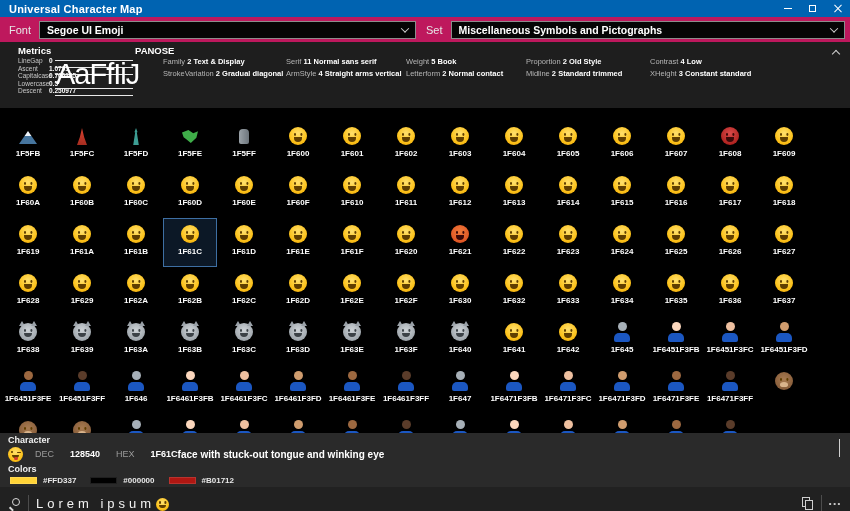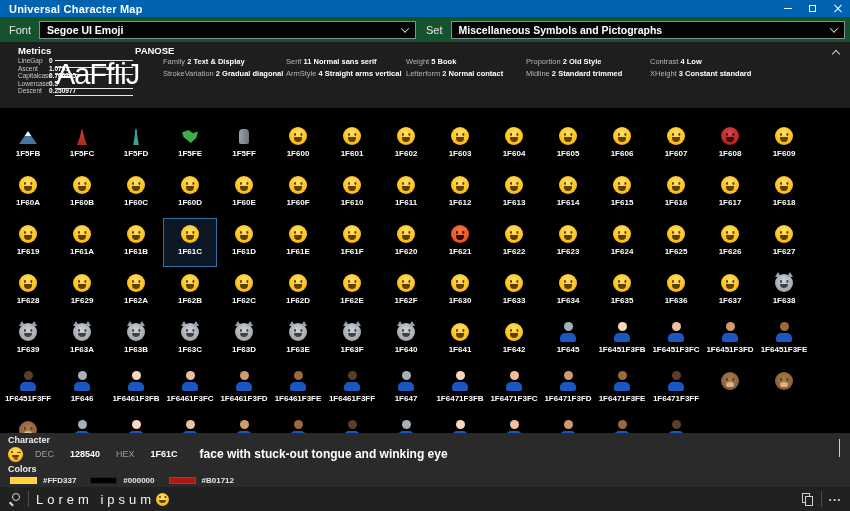--- a/index.html
+++ b/index.html
@@ -14,21 +14,21 @@
   .win-controls { margin-left:auto; display:flex; height:100%; }
   .win-btn { width:25px; height:100%; display:flex; align-items:center; justify-content:center; }
   .min-glyph { width:8px; height:1px; background:#fff; display:block; }
   .max-glyph { width:7px; height:7px; border:1px solid #fff; display:block; }
   .close-glyph { position:relative; width:8px; height:8px; display:block; }
   .close-glyph::before,.close-glyph::after { content:""; position:absolute; left:-1px; top:3.5px;
       width:10px; height:1px; background:#fff; }
   .close-glyph::before { transform:rotate(45deg); } .close-glyph::after { transform:rotate(-45deg); }
 
   
-  .toolbar { position:absolute; top:17px; left:0; right:0; height:25px; background:#14532d;
+  .toolbar { position:absolute; top:17px; left:0; right:0; height:25px; background:#be185d;
              display:flex; align-items:center; }
   .tb-label { font-size:11px; color:#e6e6e6; }
   .tb-label.first { margin-left:9px; }
   .combo { height:18px; background:#050505; border:1px solid #8c8c8c; display:flex; align-items:center;
            color:#fff; font-weight:bold; font-size:10.5px; padding:0 7px; }
   .combo-font { margin-left:8px; width:377px; }
   .tb-label.set { margin-left:10px; }
   .combo-set { margin-left:8px; flex:1; margin-right:5px; }
   .chev { width:6px; height:6px; border-right:1.2px solid #d0d0d0; border-bottom:1.2px solid #d0d0d0; }
   .chev.down { transform:rotate(45deg) translate(-1px,-1px); }
@@ -114,29 +114,29 @@
   .cp-row { position:absolute; left:8px; top:13px; height:16px; display:flex; align-items:center; }
   .cp-glyph { position:relative; width:15px; height:15px; border-radius:50%;
       background:radial-gradient(circle at 50% 35%, #ffe06e, #fcc21b 60%, #efa607); }
   .cp-glyph .eye-l { position:absolute; left:3px; top:4px; width:2.4px; height:2.8px; border-radius:50%; background:#5f3e00; }
   .cp-glyph .eye-r { position:absolute; right:2.5px; top:5px; width:3.5px; height:1.4px; border-radius:2px; background:#5f3e00; }
   .cp-glyph .mouth { position:absolute; left:3.5px; top:8px; width:7px; height:3.4px; border-radius:0 0 6px 6px; background:#5f3e00; }
   .cp-glyph .tongue { position:absolute; left:6px; top:10.4px; width:4px; height:3.6px; border-radius:2px; background:#d33a2f; }
   .cp-lab { font-size:9px; color:#9b9b9b; }
   .cp-val { font-size:9px; font-weight:bold; color:#fff; margin-left:16px; }
   .sp12 { margin-left:12px; } .sp16 { margin-left:16px; }
-  .cp-desc { font-size:12px; font-weight:bold; color:#fff; margin-left:22px; }
+  .cp-desc { font-size:10px; font-weight:bold; color:#fff; margin-left:0; }
   .cp-colors-title { position:absolute; left:8px; top:31px; font-size:9px; font-weight:bold; color:#f0f0f0; }
   .swatches { position:absolute; left:10px; top:43px; display:flex; align-items:center; }
   .swatch { width:27px; height:7px; display:block; border:1px solid rgba(255,255,255,.12); }
   .swatch-label { font-size:8px; font-weight:bold; color:#e8e8e8; margin-left:6px; margin-right:14px; }
 
   
   .status-bar { position:absolute; top:487px; left:0; right:0; height:24px; background:#212121;
-                display:flex; align-items:center; }
+                display:flex; align-items:flex-end; }
   .search-icon { position:relative; width:13px; height:13px; margin-left:8px; flex:none; }
   .search-icon .lens { position:absolute; right:1px; top:0; width:8px; height:8px;
       border:1.6px solid #d9d9d9; border-radius:50%; }
   .search-icon .handle { position:absolute; left:1px; bottom:1px; width:5px; height:1.6px;
       background:#d9d9d9; transform:rotate(45deg); }
   .sb-divider { width:1px; height:16px; background:#4c4c4c; margin:0 7px; flex:none; }
   .sb-text { font-size:13px; color:#f2f2f2; letter-spacing:4px; white-space:nowrap; }
   .sb-face { position:relative; width:13px; height:13px; border-radius:50%; margin-left:1px; flex:none;
       background:radial-gradient(circle at 50% 35%, #ffe06e, #fcc21b 60%, #efa607); }
   .sb-face::before { content:""; position:absolute; left:2.6px; top:3.4px; width:2px; height:2.2px;
@@ -595,20 +595,26 @@
         <div class="cell">
        <div class="g k-face">
               <i class="disc"></i>
           </div>
        <span class="code">1F630</span>
      </div>
         <div class="cell">
        <div class="g k-face">
               <i class="disc"></i>
           </div>
+       <span class="code">1F632</span>
+     </div>
+        <div class="cell">
+       <div class="g k-face">
+              <i class="disc"></i>
+          </div>
        <span class="code">1F633</span>
      </div>
         <div class="cell">
        <div class="g k-face">
               <i class="disc"></i>
           </div>
        <span class="code">1F634</span>
      </div>
         <div class="cell">
        <div class="g k-face">

